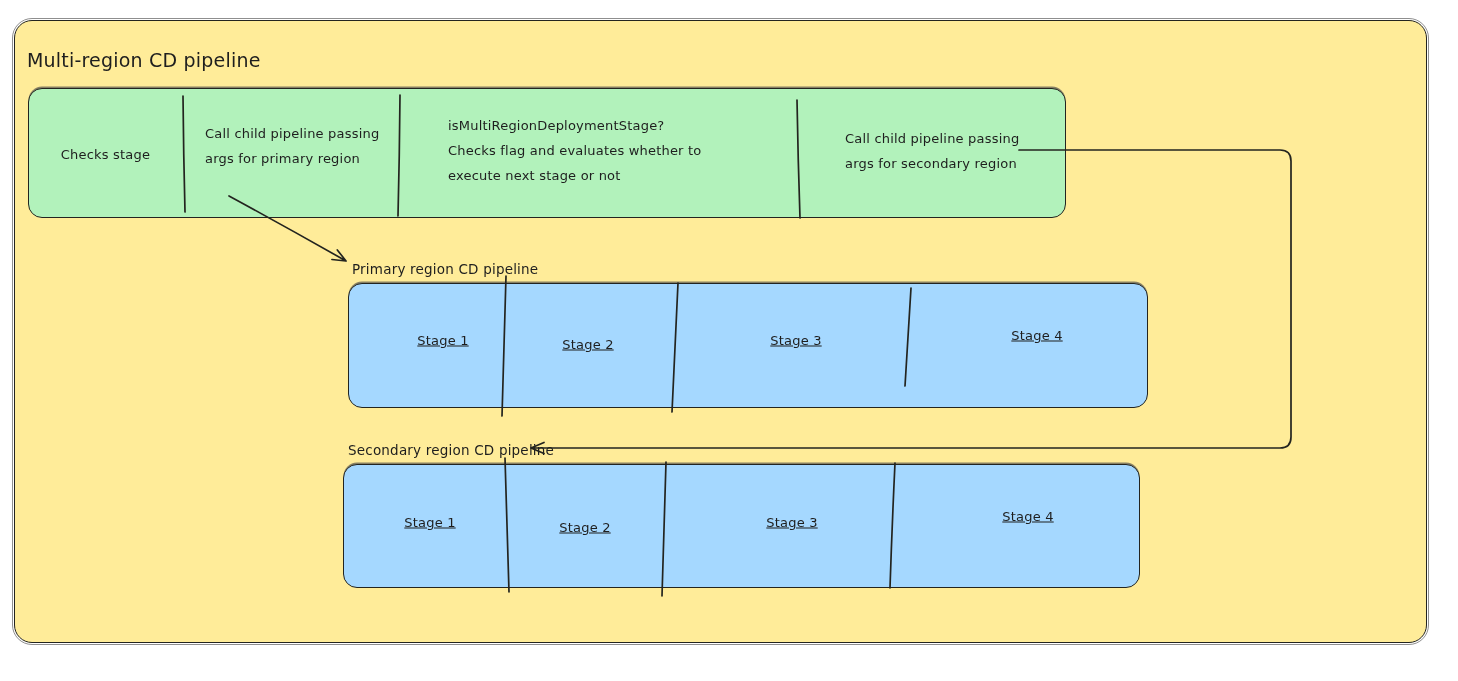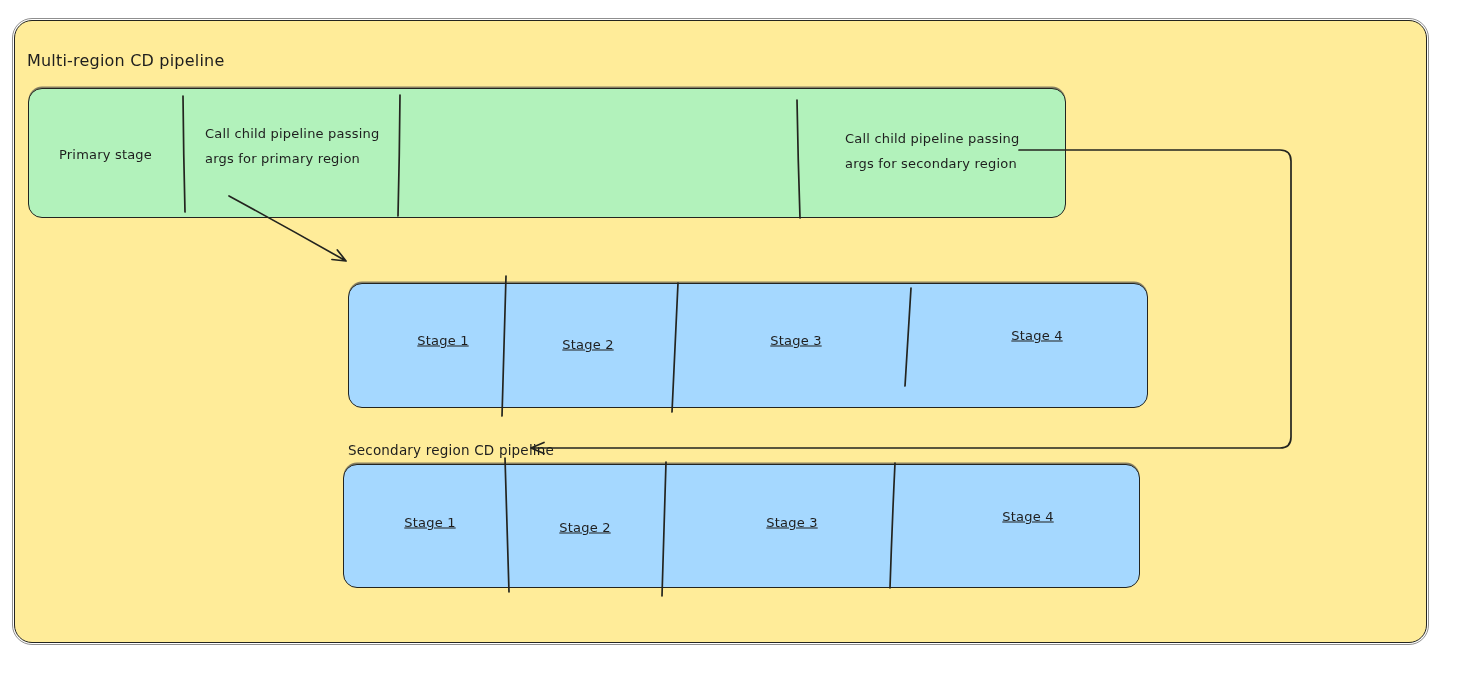--- a/index.html
+++ b/index.html
@@ -35,21 +35,21 @@
   }
   .blue-primary{left:348px;top:283px;width:800px;height:125px;}
   .blue-secondary{left:343px;top:464px;width:797px;height:124px;}
   .txt{
     position:absolute;
     font-size:13px;
     line-height:25px;
     white-space:pre-line;
     letter-spacing:.2px;
   }
-  .title{left:27px;top:48px;font-size:16px;}
+  .title{left:27px;top:48px;font-size:19px;}
   .cfg{left:28px;top:142px;width:155px;text-align:center;}
   .call-primary{left:205px;top:121px;width:220px;}
   .condition{left:448px;top:113px;width:330px;}
   .call-secondary{left:845px;top:126px;width:210px;}
   .lbl-primary{left:352px;top:257px;font-size:13.5px;}
   .lbl-secondary{left:348px;top:438px;font-size:13.5px;}
   .stage-lbl{transform:translate(-50%,-50%);white-space:nowrap;text-decoration:underline;}
   svg.overlay{
     position:absolute;left:0;top:0;width:1458px;height:681px;
     pointer-events:none;
@@ -61,26 +61,30 @@
 </style>
 </head>
 <body>
 
 <div class="canvas">
 
   <div class="shape outer" style="background: rgb(255, 236, 153);"></div>
   <div class="txt title">Multi-region CD pipeline</div>
 
   <div class="shape green-box" style="background: rgb(178, 242, 187);"></div>
-  <div class="txt cfg">Primary stage</div>
+  <div class="txt cfg">Checks stage</div>
   <div class="txt call-primary">Call child pipeline passing
 args for primary region</div>
+  <div class="txt condition">isMultiRegionDeploymentStage?
+Checks flag and evaluates whether to
+execute next stage or not</div>
   <div class="txt call-secondary">Call child pipeline passing
 args for secondary region</div>
 
+  <div class="txt lbl-primary">Primary region CD pipeline</div>
   <div class="shape blue-box blue-primary" style="background: rgb(165, 216, 255);"></div>
   <div class="txt stage-lbl" style="left:443px;top:340px;">Stage 1</div>
   <div class="txt stage-lbl" style="left:588px;top:344px;">Stage 2</div>
   <div class="txt stage-lbl" style="left:796px;top:340px;">Stage 3</div>
   <div class="txt stage-lbl" style="left:1037px;top:335px;">Stage 4</div>
 
   <div class="txt lbl-secondary">Secondary region CD pipeline</div>
   <div class="shape blue-box blue-secondary" style="background: rgb(165, 216, 255);"></div>
   <div class="txt stage-lbl" style="left:430px;top:522px;">Stage 1</div>
   <div class="txt stage-lbl" style="left:585px;top:527px;">Stage 2</div>

